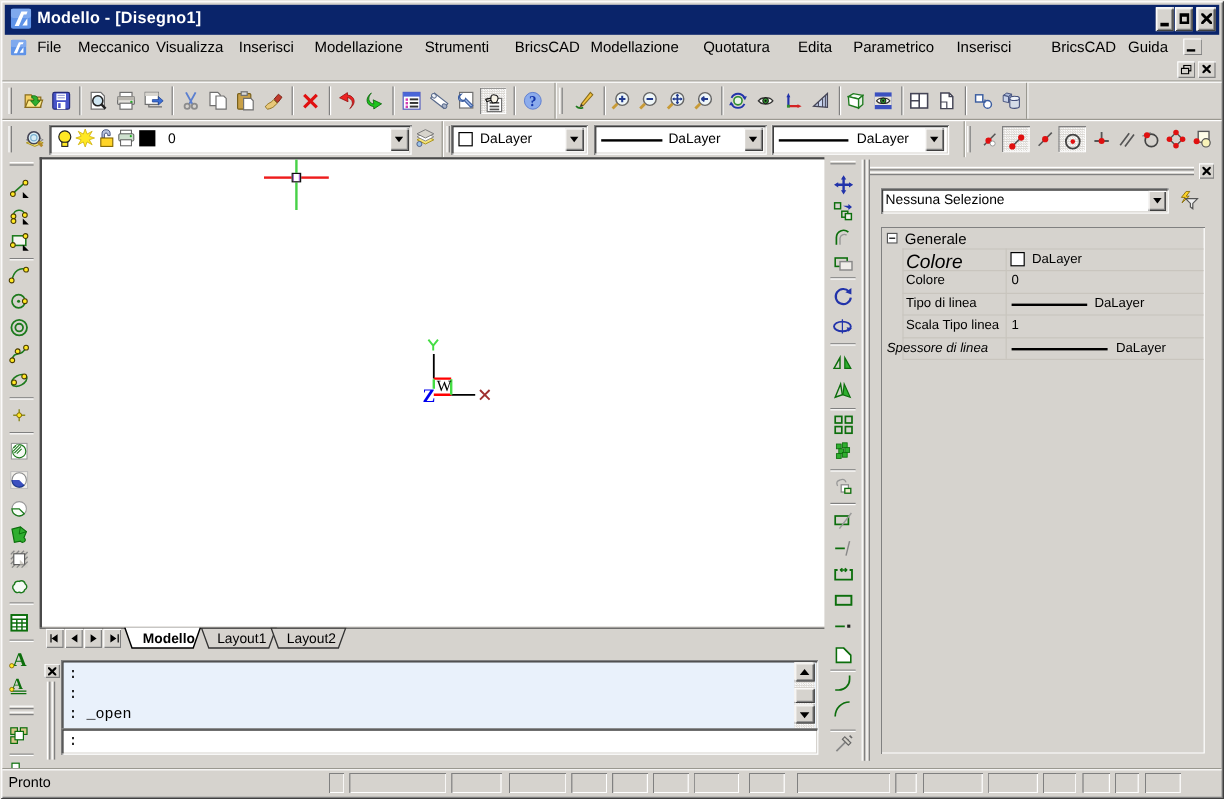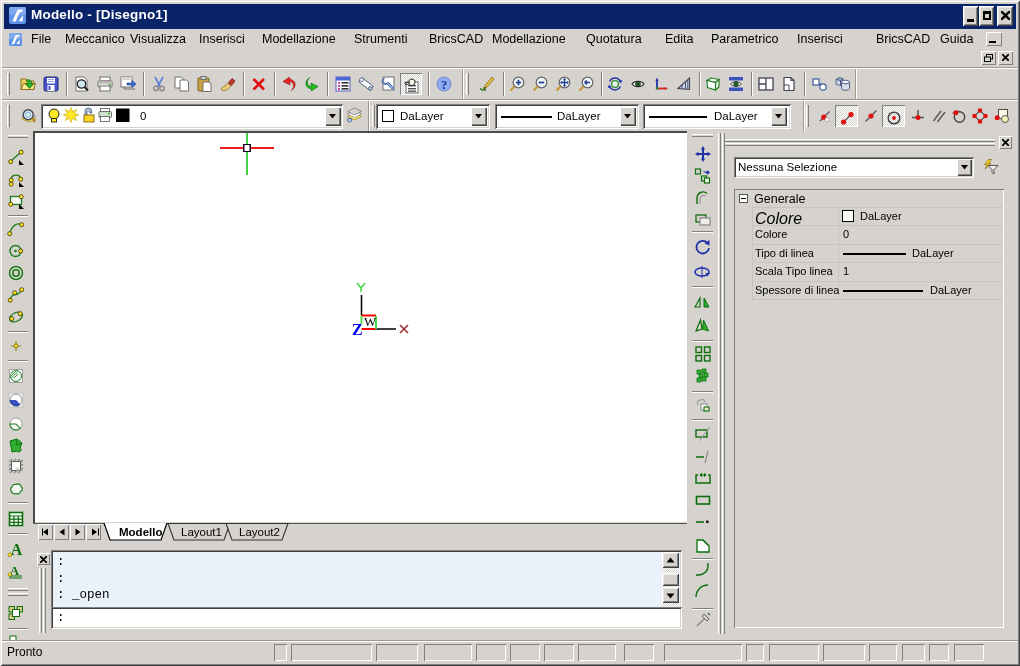--- a/index.html
+++ b/index.html
@@ -775,21 +775,21 @@
  <div class="abs" style="left:30px;top:79px;font-size:16px;font-style:italic;">Colore</div>
  <div class="abs" style="left:117px;top:79px;width:12px;height:12px;background:#fff;border:1.4px solid #000;"></div>
  <div class="abs" style="left:135px;top:79px;font-size:11px;">DaLayer</div>
  <div class="abs" style="left:30px;top:97px;font-size:11px;">Colore</div>
  <div class="abs" style="left:118px;top:97px;font-size:11px;">0</div>
  <div class="abs" style="left:30px;top:116px;font-size:11px;">Tipo di linea</div>
  <div class="abs" style="left:118px;top:122px;width:63px;height:1.5px;background:#000;"></div>
  <div class="abs" style="left:187px;top:116px;font-size:11px;">DaLayer</div>
  <div class="abs" style="left:30px;top:134px;font-size:11px;">Scala Tipo linea</div>
  <div class="abs" style="left:118px;top:134px;font-size:11px;">1</div>
- <div class="abs" style="left:30px;top:153px;font-size:11px;">Spessore di linea</div>
+ <div class="abs" style="left:14px;top:153px;font-size:11px;font-style:italic;">Spessore di linea</div>
  <div class="abs" style="left:118px;top:159px;width:80px;height:1.5px;background:#000;"></div>
  <div class="abs" style="left:205px;top:153px;font-size:11px;">DaLayer</div>
 </div>
 
 <div id="tabbar" class="abs" style="left:33px;top:523px;width:654px;height:23px;">
 
  <div class="abs" style="left:0;top:0;width:654px;height:1px;background:#555;"></div>
 
  <div class="abs raised" style="left:5px;top:1px;width:15px;height:16px;background:#d6d3ce;"></div>
  <div class="abs raised" style="left:21px;top:1px;width:15px;height:16px;background:#d6d3ce;"></div>

